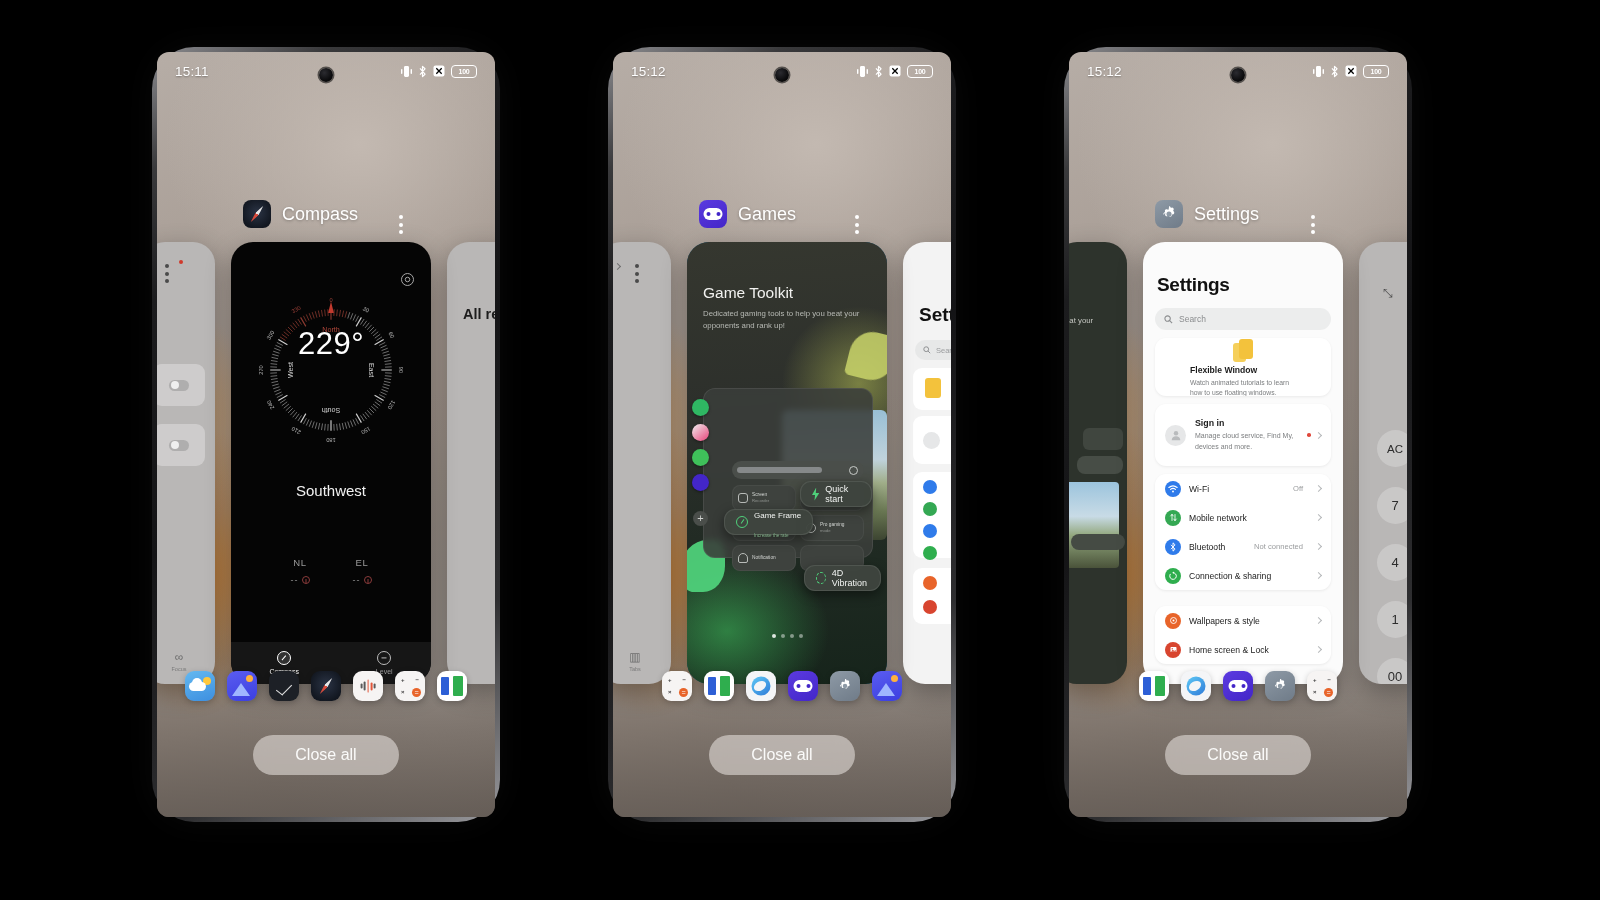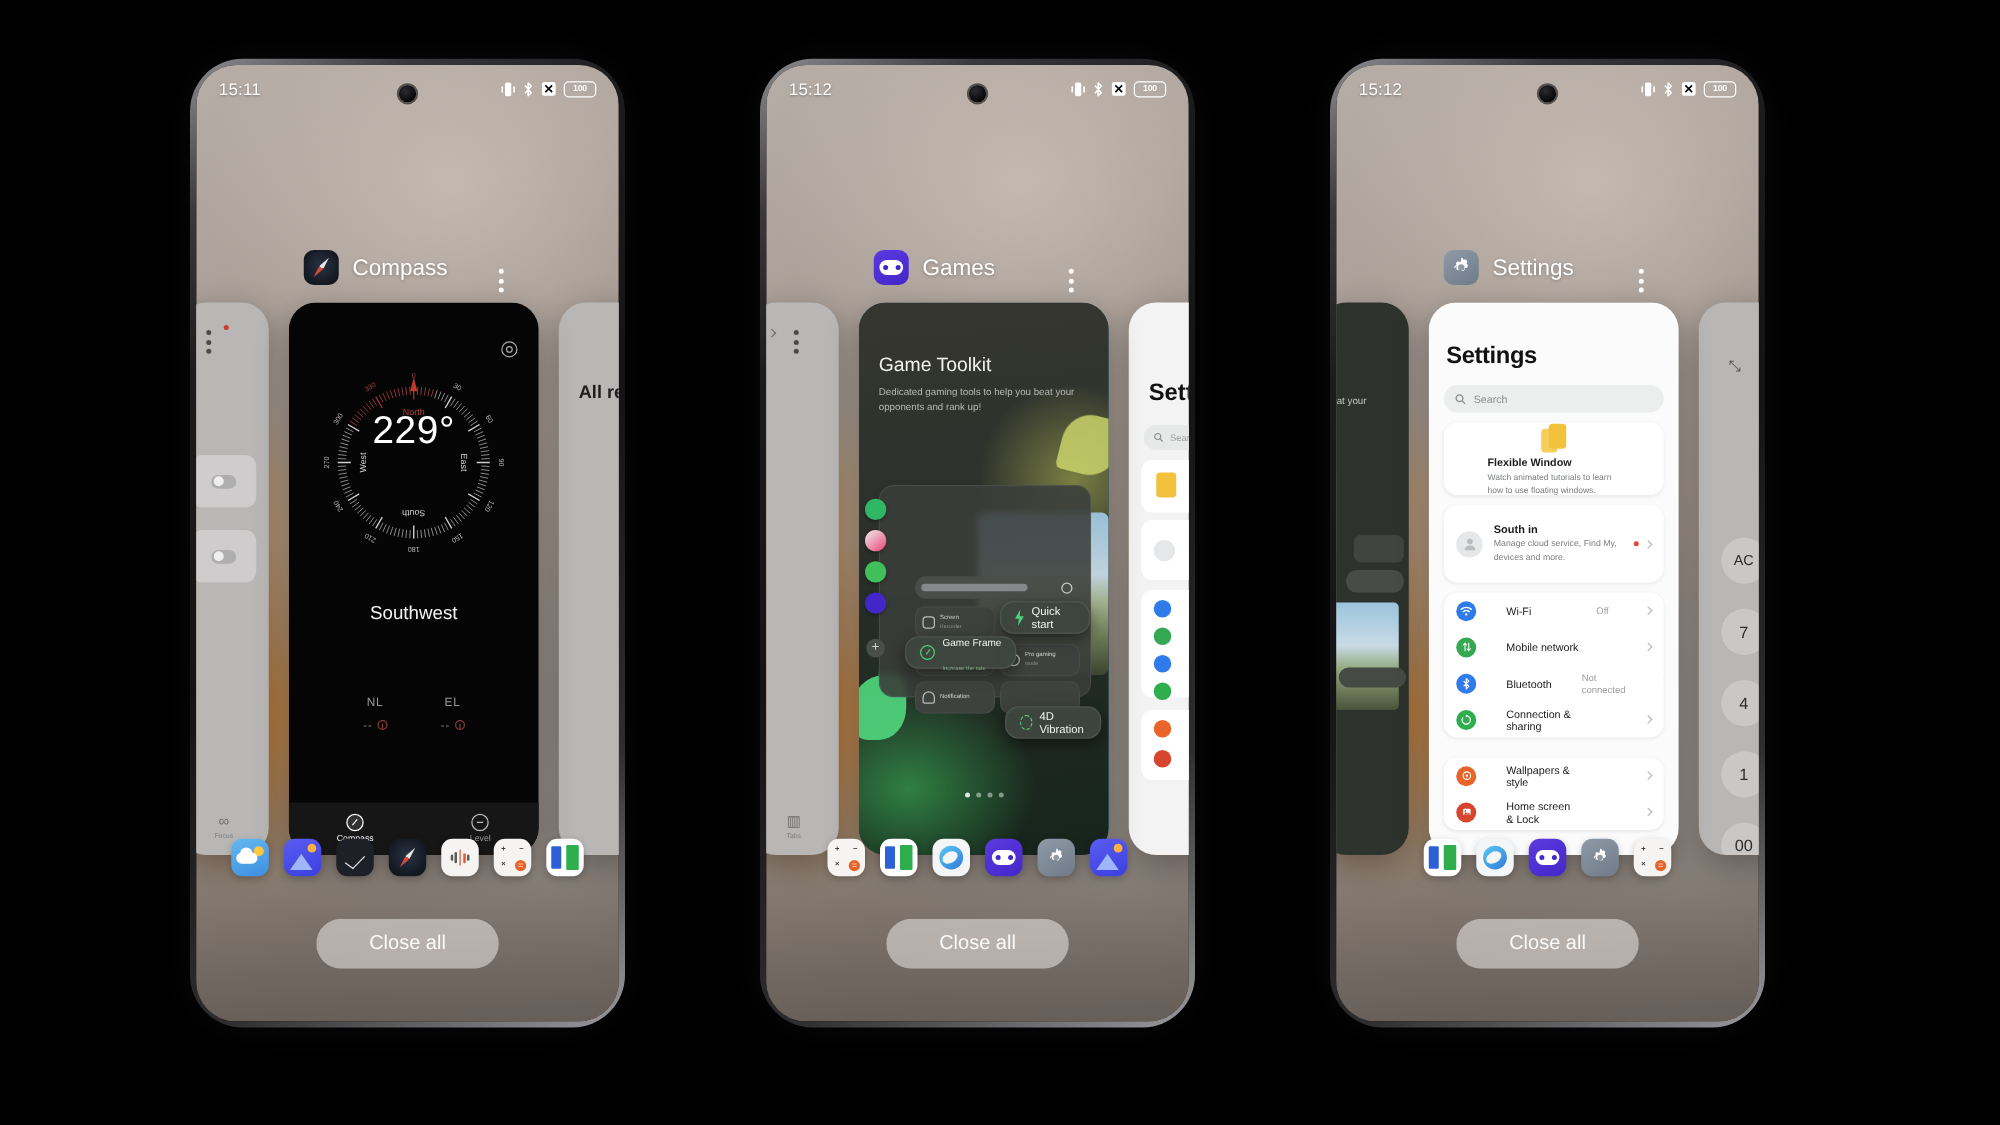--- a/index.html
+++ b/index.html
@@ -15,21 +15,21 @@
   .phone {
     position: absolute;
     width: 348px; height: 775px;
     border-radius: 42px;
     background: linear-gradient(145deg,#8e8e92 0%,#3a3a3c 12%,#1c1c1e 25%,#141416 50%,#2e2e30 78%,#9b9b9f 100%);
     padding: 5px;
     box-shadow: 0 0 34px rgba(255,255,255,0.035);
   }
   .phone-inner {
     position: relative; width: 100%; height: 100%;
-    border-radius: 32px; overflow: hidden;
+    border-radius: 12px; overflow: hidden;
     background: #0b0909;
   }
   
   .wallpaper {
     position:absolute; inset:0;
     background:
       radial-gradient(ellipse 150px 200px at 12% 68%, rgba(196,120,40,0.85), rgba(196,120,40,0) 72%),
       radial-gradient(ellipse 120px 160px at 6% 48%, rgba(214,150,78,0.7), rgba(214,150,78,0) 70%),
       radial-gradient(ellipse 260px 230px at 60% 12%, rgba(196,186,178,0.95), rgba(196,186,178,0) 75%),
       radial-gradient(ellipse 300px 300px at 85% 75%, rgba(150,142,136,0.95), rgba(150,142,136,0) 78%),
@@ -209,21 +209,21 @@
   .si-t { font-size:8.8px; font-weight:700; color:#1b1b1b; margin-bottom:3px;}
   .si-d { font-size:7px; color:#7b7d7f; line-height:1.5; width:104px;}
   .si-dot { width:3.6px;height:3.6px;border-radius:50%;background:#e0483c; margin-left:auto; margin-right:5px;}
   .chev { width:5px;height:5px;border-right:1.2px solid #b6b8ba;border-top:1.2px solid #b6b8ba;transform:rotate(45deg);flex:none;}
   .set-group {
     position:absolute; left:12px; right:12px; border-radius:11px; background:#fff;
     box-shadow:0 1px 3px rgba(0,0,0,.07); overflow:hidden;
   }
   .g1 { top:232px; }
   .g2 { top:364px; }
-  .srow { height:29px; display:flex; align-items:center; padding:0 10px; gap:24px; }
+  .srow { height:29px; display:flex; align-items:center; padding:0 10px; gap:8px; }
   .srow .ric { width:16px;height:16px;border-radius:50%; flex:none; display:flex;align-items:center;justify-content:center;}
   .srow .rlab { font-size:8.6px; color:#1b1b1b; }
   .srow .rval { margin-left:auto; font-size:7.6px; color:#9a9c9e; margin-right:5px;}
 
   
   .pc-kebab { position:absolute; left:22px; top:22px; }
   .pc-reddot{ position:absolute; left:36px; top:18px; width:4px;height:4px;border-radius:50%;background:#d0392b;}
   .pc-toggle { position:absolute; left:10px; width:52px; height:42px; border-radius:9px; background:rgba(255,255,255,.30);
                display:flex; align-items:center; justify-content:center;}
   .pc-toggle i { width:20px;height:11px;border-radius:6px;background:rgba(150,150,150,.55); position:relative; display:block;}
@@ -845,21 +845,21 @@
           </div>
 
           <div class="set-signin">
             <div class="avatar">
               <svg width="12" height="12" viewBox="0 0 14 14">
                   <circle cx="7" cy="5" r="2.6" fill="#b9bbbd"></circle>
                   <path d="M2 13c0-2.8 2.2-4.4 5-4.4s5 1.6 5 4.4z" fill="#b9bbbd"></path>
                 </svg>
             </div>
             <div>
-              <div class="si-t">South in</div>
+              <div class="si-t">Sign in</div>
               <div class="si-d">Manage cloud service, Find My, devices and more.</div>
             </div>
             <span class="si-dot"></span>
             <span class="chev"></span>
           </div>
 
           <div class="set-group g1">
             <div class="srow">
               <span class="ric" style="background:#2f7bea">
                   <svg width="10" height="10" viewBox="0 0 12 12">

